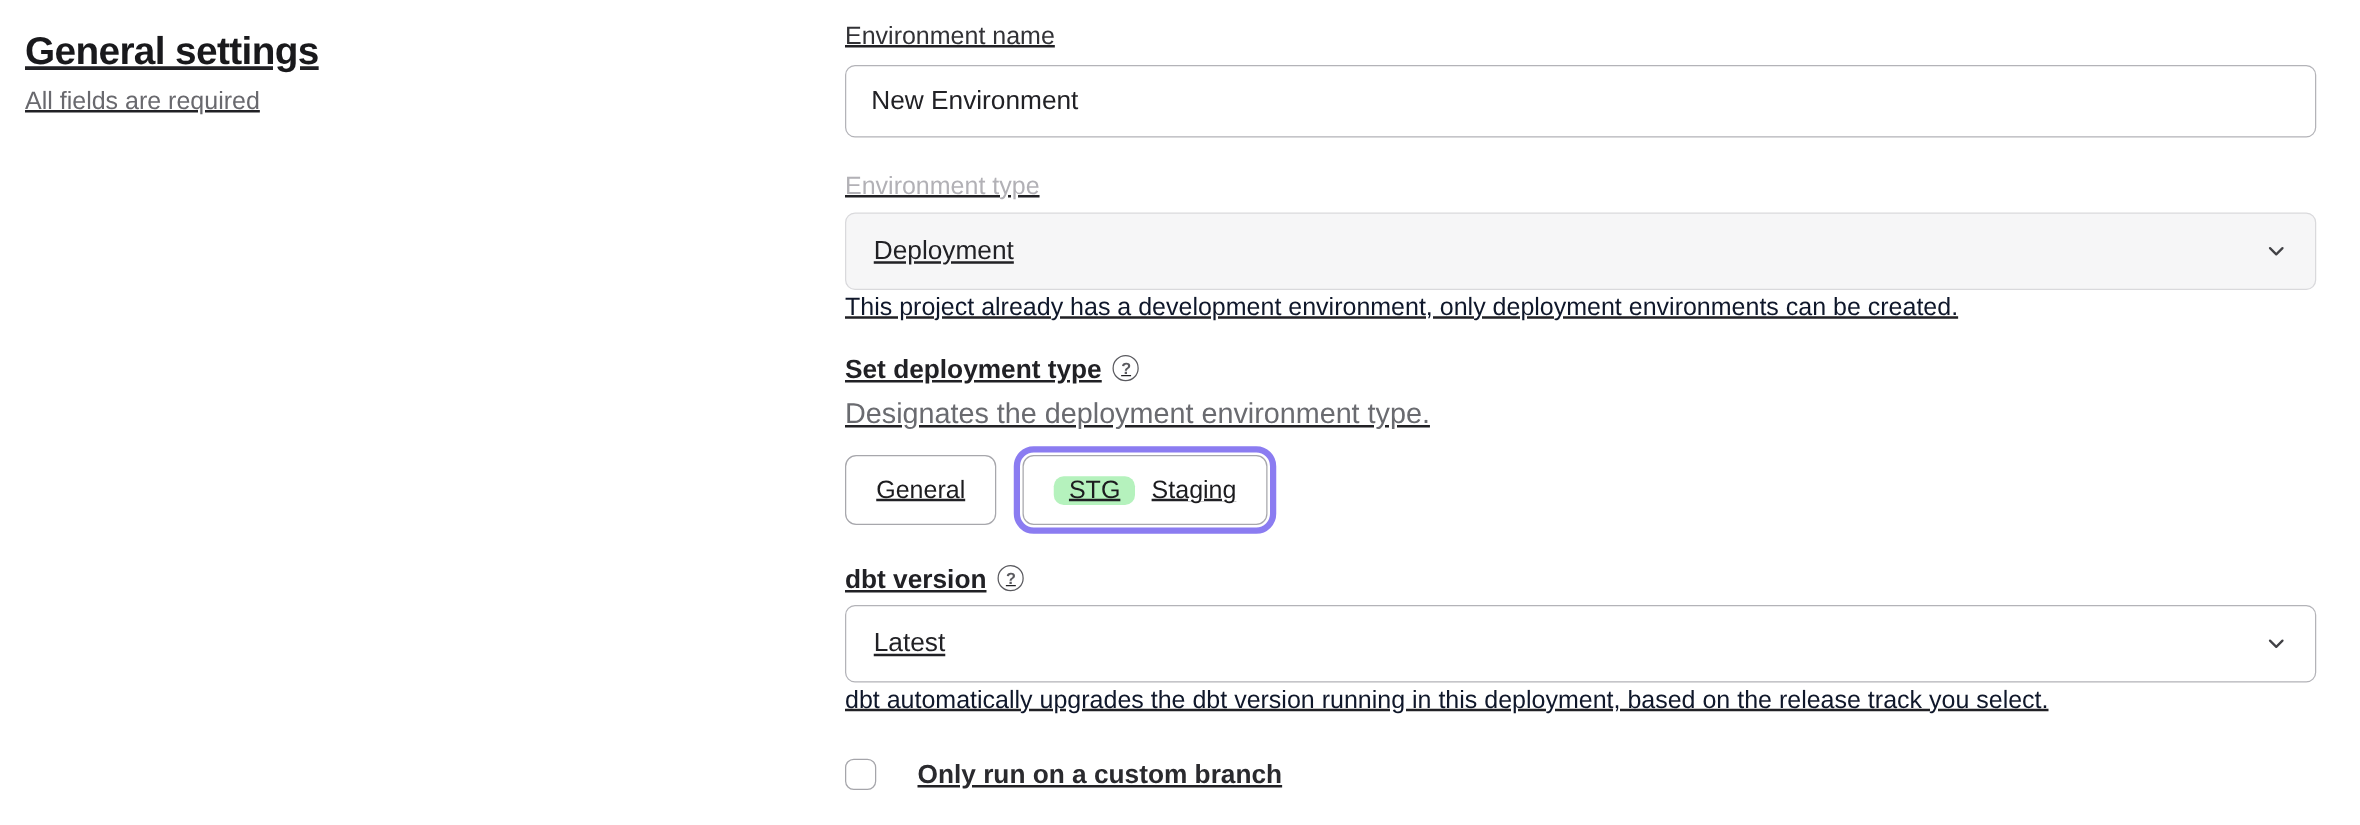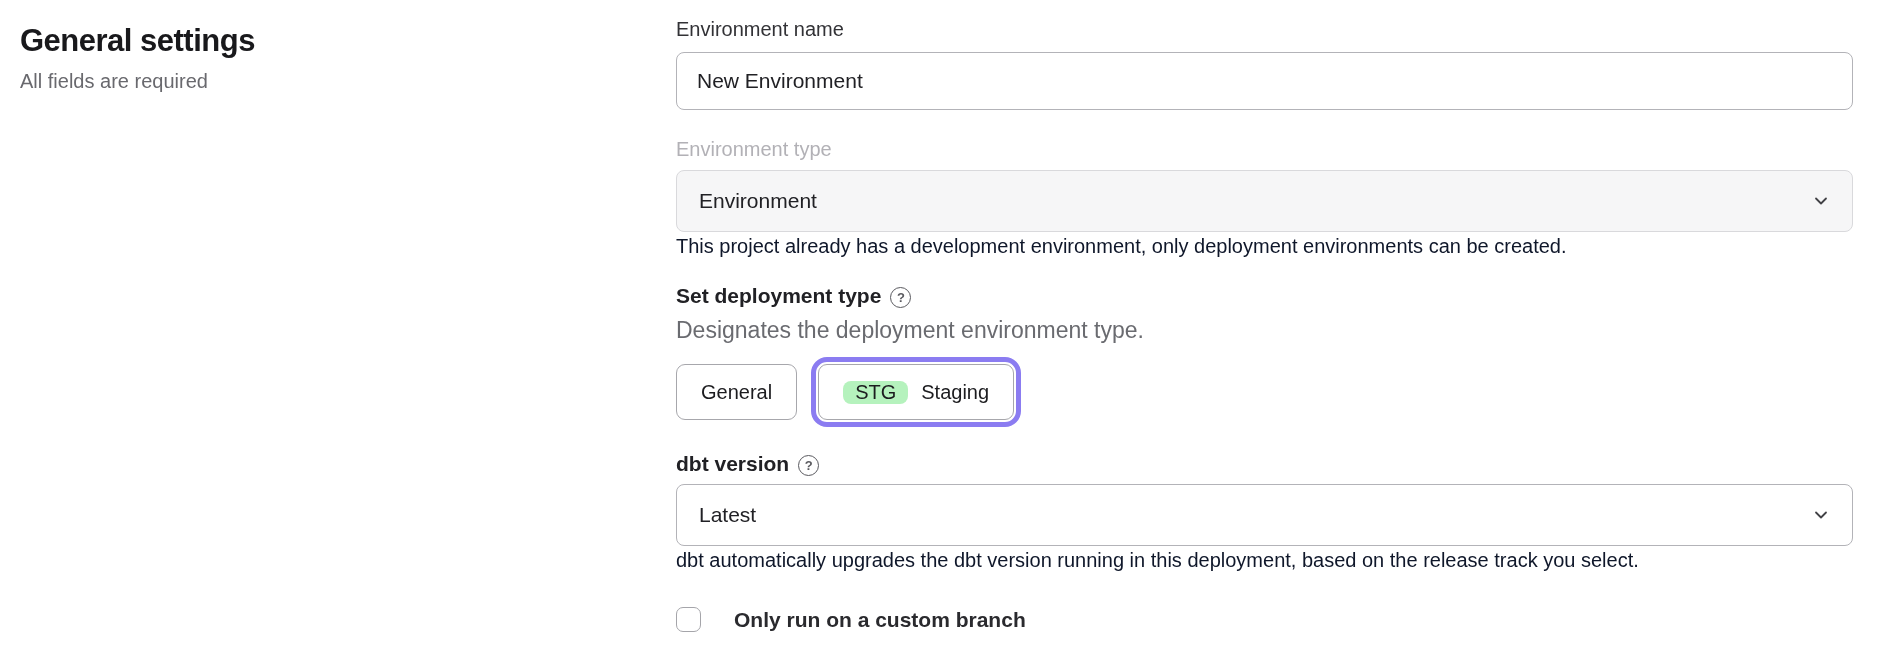--- a/index.html
+++ b/index.html
@@ -7,20 +7,21 @@
   body {
     font-family: "Liberation Sans", "DejaVu Sans", sans-serif;
     color: #212125;
     overflow: hidden;
   }
   .page {
     display: flex;
     width: 1888px;
     height: 660px;
     padding: 16px 35px 0 20px;
+    text-decoration: underline;
   }
   
   .left-col { width: 656px; flex: 0 0 656px; padding-top: 6px; }
   .page-title {
     font-size: 31px;
     font-weight: 700;
     letter-spacing: -0.5px;
     color: #19191c;
     line-height: 1.25;
   }
@@ -78,21 +79,21 @@
   .chevron { flex: 0 0 auto; display: inline-flex; color: #424246; }
   .helper-text {
     margin-top: 1px;
     font-size: 20px;
     color: #0f172a;
     line-height: 26px;
   }
   .section-heading {
     margin-top: 25px;
     display: flex;
-    align-items: flex-end;
+    align-items: flex-start;
     gap: 9px;
     font-size: 21px;
     font-weight: 700;
     color: #212125;
   }
   .help-icon {
     width: 21px; height: 21px;
     border: 1.6px solid #5a5a5f;
     border-radius: 50%;
     display: inline-flex;
@@ -178,21 +179,21 @@
 
   <div class="form-col">
 
     
     <div class="field-label">Environment name</div>
     <input class="text-input" type="text" value="New Environment" style="">
 
     
     <div class="field-label disabled" style="margin-top:26px;">Environment type</div>
     <div class="select-box disabled" aria-disabled="true">
-      <span>Environment</span>
+      <span>Deployment</span>
       <span class="chevron">
         <svg width="18" height="18" viewBox="0 0 18 18" fill="none">
           <path d="M4 6.5 L9 11.5 L14 6.5" stroke="#424246" stroke-width="1.8" stroke-linecap="round" stroke-linejoin="round"></path>
         </svg>
       </span>
     </div>
     <div class="helper-text">This project already has a development environment, only deployment environments can be created.</div>
 
     
     <div class="section-heading">

